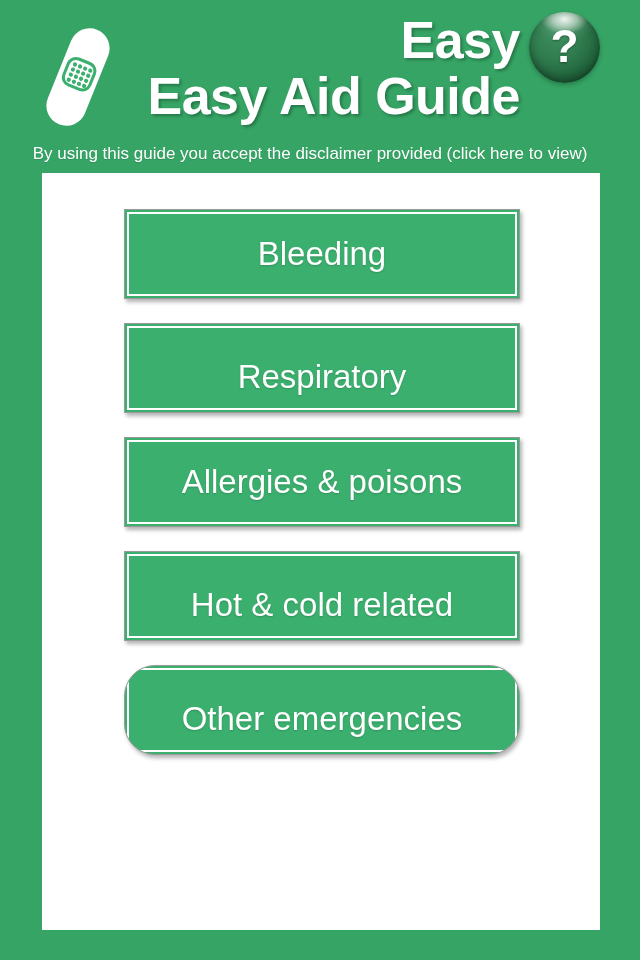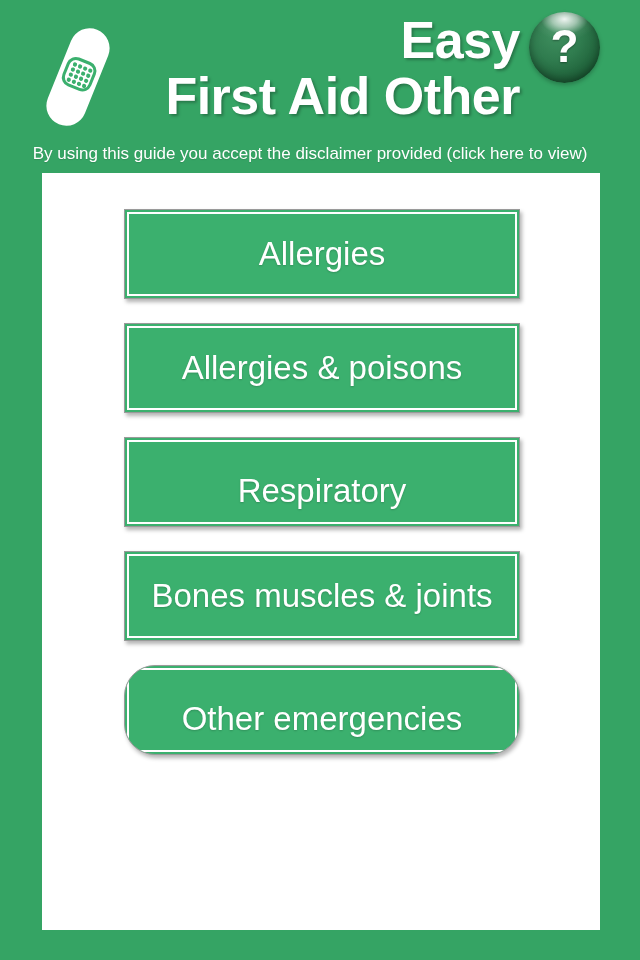--- a/index.html
+++ b/index.html
@@ -199,51 +199,51 @@
             <circle cx="34.0" cy="61.0" r="2.1"></circle>
             <circle cx="39.5" cy="61.0" r="2.1"></circle>
             <circle cx="45.0" cy="61.0" r="2.1"></circle>
           </g>
         </g>
       </svg>
     </div>
 
     <div class="title-block">
       <span class="title-line1">Easy</span>
-      <span class="title-line2">First Aid Other</span>
+      <span class="title-line2">Easy Aid Guide</span>
     </div>
 
     <div class="help-button">
       <div class="help-glyph">?</div>
     </div>
 
     <div class="disclaimer">By using this guide you accept the disclaimer provided (click here to view)</div>
 
   </div>
 
   <div class="panel">
 
     <div class="menu">
 
       <div class="menu-button">
-        <span class="menu-label">Allergies</span>
+        <span class="menu-label">Bleeding</span>
+      </div>
+
+      <div class="menu-button shift-down">
+        <span class="menu-label">Respiratory</span>
       </div>
 
       <div class="menu-button">
         <span class="menu-label">Allergies &amp; poisons</span>
       </div>
 
       <div class="menu-button shift-down">
-        <span class="menu-label">Respiratory</span>
-      </div>
-
-
-      <div class="menu-button">
-        <span class="menu-label">Bones muscles &amp; joints</span>
-      </div>
+        <span class="menu-label">Hot &amp; cold related</span>
+      </div>
+
 
       <div class="menu-button shift-down">
         <span class="menu-label">Other emergencies</span>
       </div>
 
     </div>
 
   </div>
 
 </div>

